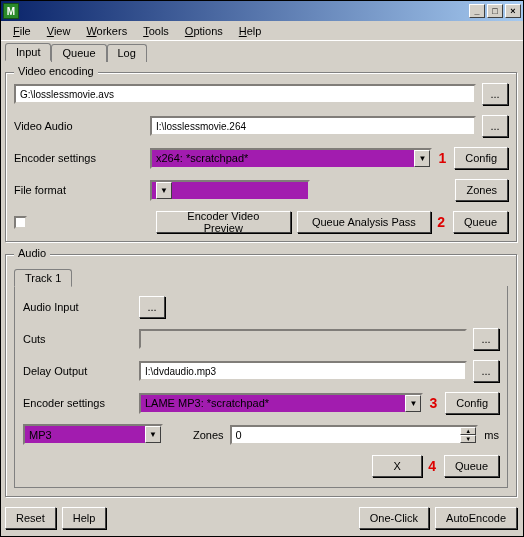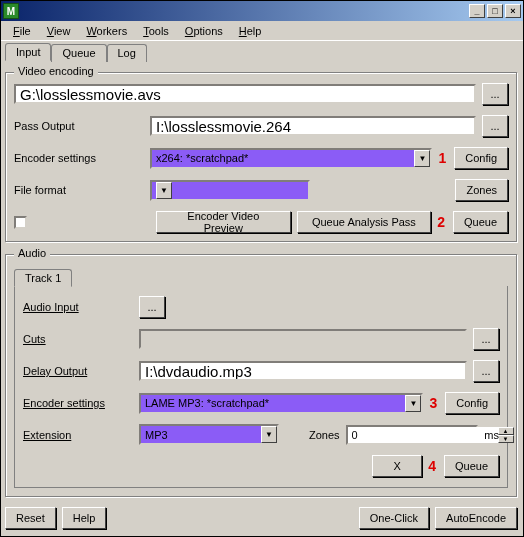--- a/index.html
+++ b/index.html
@@ -100,35 +100,35 @@
     display: flex;
     align-items: center;
     margin-bottom: 10px;
     gap: 6px;
   }
   .row:last-child { margin-bottom: 0; }
   .row-label {
     width: 130px;
     flex-shrink: 0;
   }
-  .audio-label { width: 110px; text-decoration: underline; }
+  .audio-label { width: 110px; }
   .text-input {
     flex: 1;
     height: 20px;
     border: 2px inset #d4d0c8;
     background: #fff;
     padding: 0 4px;
     font-family: Tahoma, Arial, sans-serif;
-    font-size: 15px;
+    font-size: 10px;
   }
   .text-input.disabled { background: #d4d0c8; }
   .combo {
     height: 21px;
     border: 2px inset #d4d0c8;
-    background: #8b5cf6;
+    background: #a21caf;
     display: flex; align-items: center;
     padding: 0 0 0 4px;
     position: relative;
   }
   .combo-text { flex: 1; }
   .combo-btn {
     width: 16px; height: 17px;
     background: #d4d0c8;
     border: 1px solid #fff;
     border-right-color: #404040; border-bottom-color: #404040;
@@ -224,21 +224,21 @@
 
     <div class="fieldset">
       <div class="fieldset-legend">Video encoding</div>
 
       <div class="row">
         <input class="text-input" value="G:\losslessmovie.avs" style="">
         <button class="btn btn-small">...</button>
       </div>
 
       <div class="row">
-        <div class="row-label">Pass Output</div>
+        <div class="row-label">Video Audio</div>
         <input class="text-input" value="I:\losslessmovie.264" style="">
         <button class="btn btn-small">...</button>
       </div>
 
       <div class="row">
         <div class="row-label">Encoder settings</div>
         <div class="combo" style="flex:1">
           <div class="combo-text">x264: *scratchpad*</div>
           <div class="combo-btn">▼</div>
         </div>
@@ -296,21 +296,20 @@
           <div class="row-label audio-label">Encoder settings</div>
           <div class="combo" style="flex:1">
             <div class="combo-text">LAME MP3: *scratchpad*</div>
             <div class="combo-btn">▼</div>
           </div>
           <span class="redmark">3</span>
           <button class="btn">Config</button>
         </div>
 
         <div class="row">
-          <div class="row-label audio-label">Extension</div>
           <div class="combo" style="width:140px">
             <div class="combo-text">MP3</div>
             <div class="combo-btn">▼</div>
           </div>
           <div style="width:18px"></div>
           <span>Zones</span>
           <div class="spinner" style="flex:1">
             <input value="0" style="">
             <div class="spinner-btns">
               <div class="spinner-btn">▲</div>

